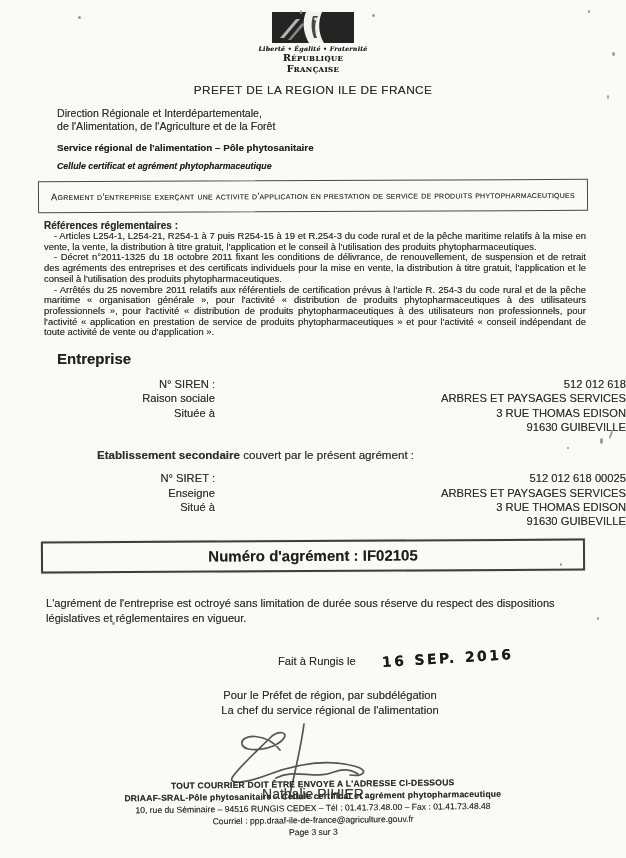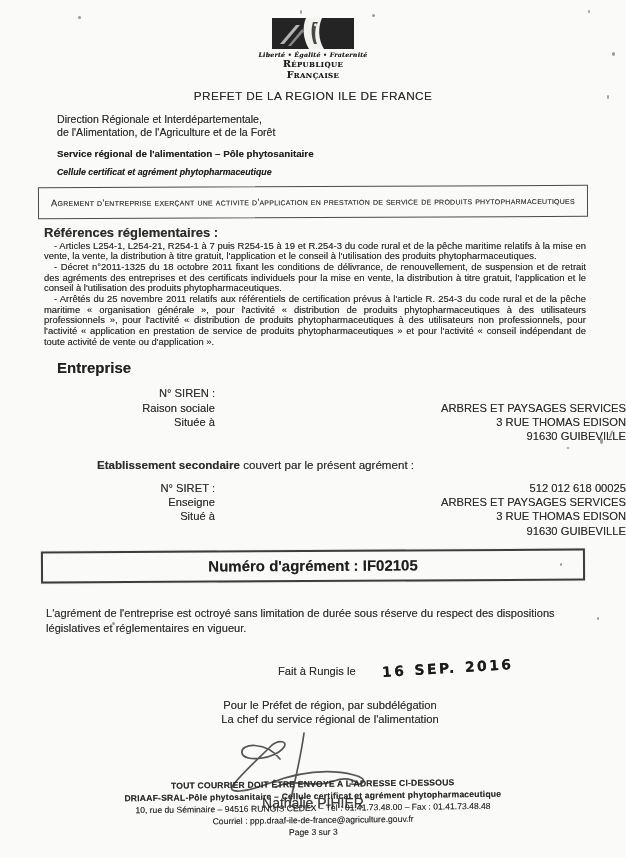--- a/index.html
+++ b/index.html
@@ -7,39 +7,39 @@
     position:relative;
     width:626px;height:858px;
     margin:0 auto;
     background:#fafaf8;
     font-family:"Liberation Sans",sans-serif;
     color:#2e2e2e;
     overflow:hidden;
     text-shadow:0 0 .45px rgba(40,40,40,.55);
   }
   
-  .gov-logo{width:110px;margin:0 auto;padding-top:18px;text-align:center;}
+  .gov-logo{width:110px;margin:0 auto;padding-top:12px;text-align:center;}
   .gov-logo svg{display:block;margin:0 auto;}
   .motto{font-family:"DejaVu Serif",serif;font-style:italic;font-weight:bold;font-size:6.3px;margin-top:2px;color:#222;letter-spacing:.2px;}
   .republique{font-family:"DejaVu Serif",serif;font-weight:bold;font-variant:small-caps;font-size:9.5px;color:#1c1c1c;letter-spacing:.4px;}
   .prefet-title{text-align:center;font-size:11.8px;letter-spacing:.4px;margin-top:9px;color:#2b2b2b;}
   
   .dept-block{margin:10px 0 0 57px;font-size:10.6px;line-height:1.22;}
   .service-line{margin:9px 0 8px 57px;font-size:9.8px;font-weight:bold;color:#222;}
   .cellule-line{margin:6px 0 8px 57px;font-size:8.8px;font-weight:bold;font-style:italic;color:#222;}
   
   .agrement-box{
     width:532px;margin:9px auto 0;border:1.6px solid #4a4a4a;
     padding:10px 8px;text-align:center;
     font-variant:small-caps;font-size:9.3px;letter-spacing:.25px;color:#333;
     transform:rotate(-.25deg);
   }
   
   .refs{margin:8px 40px 0 44px;font-size:9.45px;line-height:1.13;text-align:justify;color:#2c2c2c;}
-  .refs-heading{font-weight:bold;font-size:13px;}
+  .refs-heading{font-weight:bold;font-size:10px;}
   .refs p{margin:0;text-indent:10px;}
   
   .section-heading{margin:12px 0 0 57px;font-size:15px;font-weight:bold;color:#222;}
   .fields{margin:10px 0 0 113px;font-size:11.2px;line-height:1.28;}
   .frow{display:flex;text-align:right;}
   .flabel{width:102px;flex:0 0 102px;}
   .fvalue{flex:1;}
   .etab-line{margin:14px 0 0 57px;font-size:11.6px;}
   .etab-line .bold{font-weight:bold;margin-left:40px;}
   
@@ -119,20 +119,21 @@
     <div class="refs-heading">Références réglementaires :</div>
     <p>- Articles L254-1, L254-21, R254-1 à 7 puis R254-15 à 19 et R.254-3 du code rural et de la pêche maritime relatifs à la mise en vente, la vente, la distribution à titre gratuit, l'application et le conseil à l'utilisation des produits phytopharmaceutiques.</p>
     <p>- Décret n°2011-1325 du 18 octobre 2011 fixant les conditions de délivrance, de renouvellement, de suspension et de retrait des agréments des entreprises et des certificats individuels pour la mise en vente, la distribution à titre gratuit, l'application et le conseil à l'utilisation des produits phytopharmaceutiques.</p>
     <p>- Arrêtés du 25 novembre 2011 relatifs aux référentiels de certification prévus à l'article R. 254-3 du code rural et de la pêche maritime « organisation générale », pour l'activité « distribution de produits phytopharmaceutiques à des utilisateurs professionnels », pour l'activité « distribution de produits phytopharmaceutiques à des utilisateurs non professionnels, pour l'activité « application en prestation de service de produits phytopharmaceutiques » et pour l'activité « conseil indépendant de toute activité de vente ou d'application ».</p>
   </div>
 
   <div class="section-heading">Entreprise</div>
   <div class="fields">
     <div class="frow">
       <span class="flabel">N° SIREN :</span>
+      <span class="fvalue">512 012 618</span>
     </div>
     <div class="frow">
       <span class="flabel">Raison sociale</span>
       <span class="fvalue">ARBRES ET PAYSAGES SERVICES</span>
     </div>
     <div class="frow">
       <span class="flabel">Située à</span>
       <span class="fvalue">3 RUE THOMAS EDISON</span>
     </div>
     <div class="frow">

